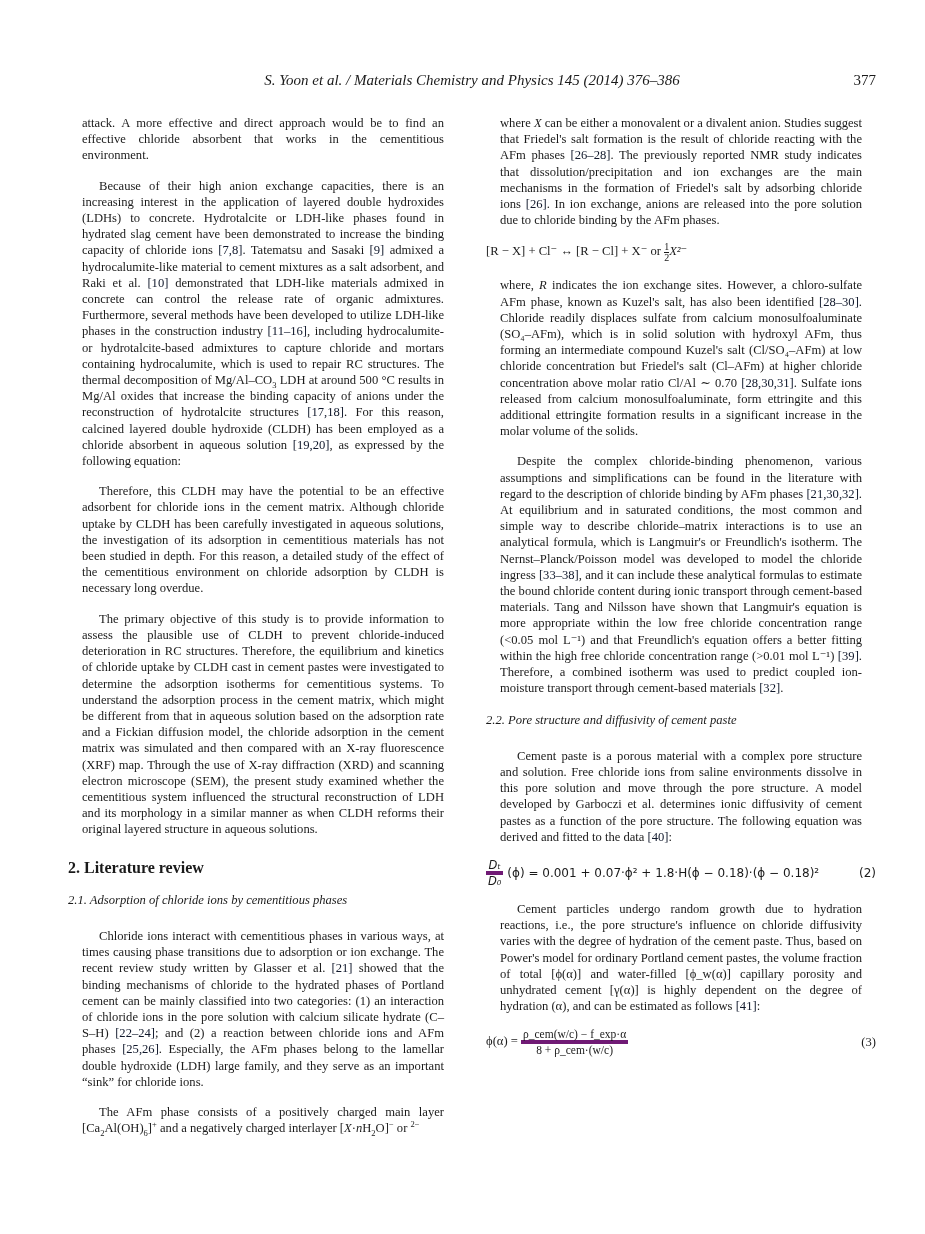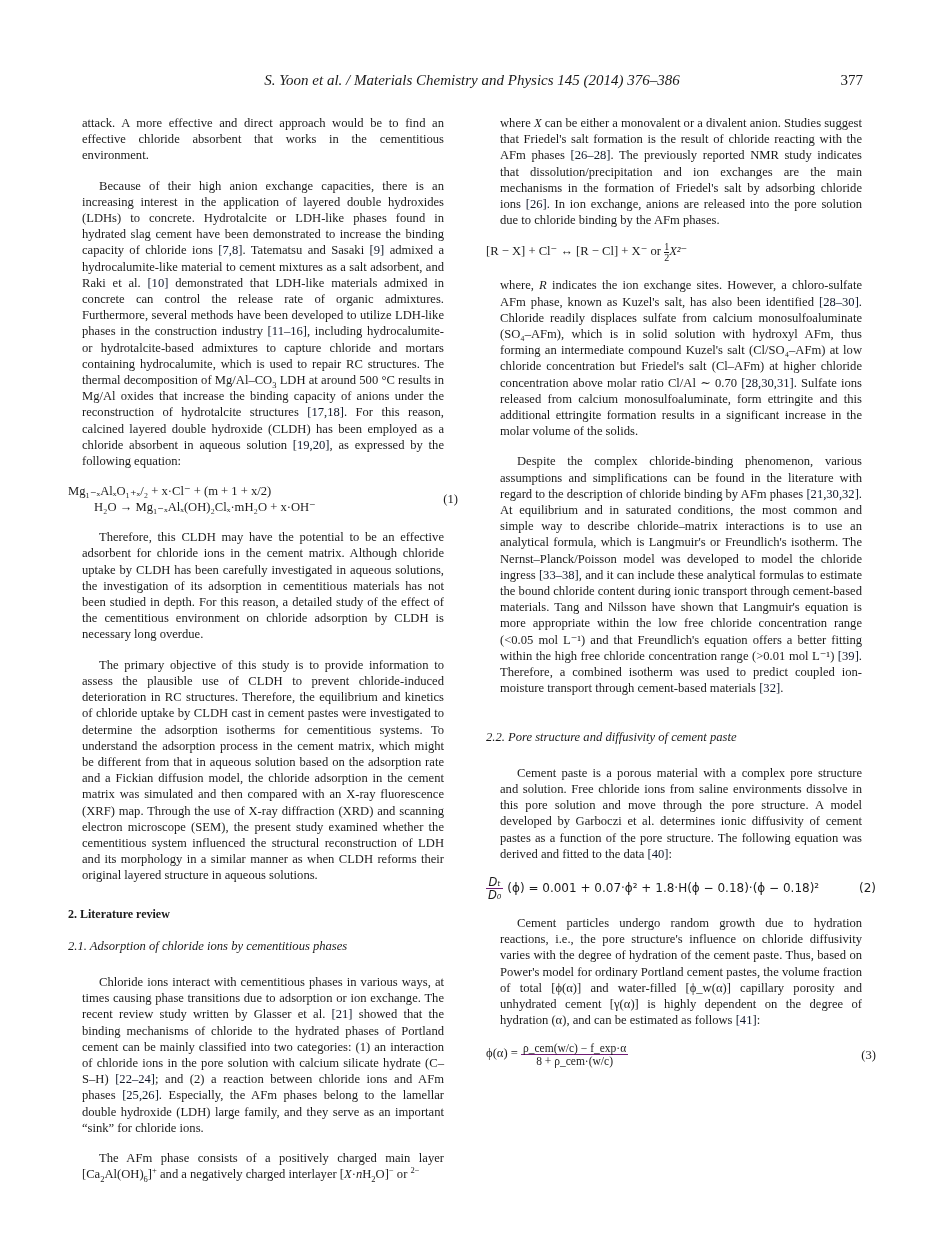--- a/index.html
+++ b/index.html
@@ -6,66 +6,61 @@
     body {
       width: 925px; height: 1234px; position: relative; overflow: hidden;
       font-family: "Liberation Serif", "DejaVu Serif", serif;
       color: #1a1a1a;
     }
     .header {
       position: absolute; top: 72px; left: 68px; width: 808px; height: 16px;
       font-size: 15px; font-style: italic; font-family: Liberation Serif, serif;
     }
     .header .journal { position: absolute; left: 0; right: 0; text-align: center; }
-    .header .page { position: absolute; right: 13px; font-style: normal; }
+    .header .page { position: absolute; right: 0; font-style: normal; }
     .col {
       position: absolute; top: 101px; width: 390px;
       font-size: 12.6px; line-height: 16.2px; text-align: justify;
       hyphens: manual;
     }
     .col.left { left: 68px; }
     .col.right { left: 486px; }
     p { margin: 14px; text-indent: 17px; }
     p.noindent { text-indent: 0; }
     .ref { color: #0f172a; }
     .eq {
       position: relative; margin: 11px 0 9px 0; text-indent: 0;
       font-size: 12.6px; line-height: 16px;
     }
     .eq .eqnum { position: absolute; right: 0; top: 50%; transform: translateY(-50%); }
     .eq .line2 { padding-left: 26px; }
     .frac { display: inline-block; vertical-align: middle; text-align: center; font-size: 11.5px; line-height: 12px; }
-    .frac .num { display: block; border-bottom: 1px solid #701a75; padding: 0 2px; }
+    .frac .num { display: block; border-bottom: 4px solid #701a75; padding: 0 2px; }
     .frac .den { display: block; padding: 0 2px; }
-    .sec-title { font-weight: bold; margin: 22px 0 16px 0; text-indent: 0; font-size: 12px; }
+    .sec-title { font-weight: bold; margin: 22px 0 16px 0; text-indent: 0; font-size: 16px; }
     .subsec-title { font-style: italic; margin: 14px 0 20px 0; text-indent: 0; }
     i { font-style: italic; }
     sub, sup { font-size: 8.5px; line-height: 0; }
     .half { display: inline-block; vertical-align: middle; text-align: center; font-size: 10px; line-height: 10px; }
     .half span { display: block; }
     .half .n { border-bottom: 1px solid #1a1a1a; }
   </style>
 </head>
 <body>
 
 <div class="header">
   <span class="journal">S. Yoon et al. / Materials Chemistry and Physics 145 (2014) 376–386</span>
   <span class="page">377</span>
 </div>
 
 <div class="col left">
   <p class="noindent">attack. A more effective and direct approach would be to find an effective chloride absorbent that works in the cementitious environment.</p>
 
   <p><span>Because of their high anion exchange capacities, there is an increasing interest in the application of layered double hydroxides (LDHs) to concrete. Hydrotalcite or LDH-like phases found in hydrated slag cement have been demonstrated to increase the binding capacity of chloride ions </span><span class="ref">[7,8]</span><span>. Tatematsu and Sasaki </span><span class="ref">[9]</span><span> admixed a hydrocalumite-like material to cement mixtures as a salt adsorbent, and Raki et al. </span><span class="ref">[10]</span><span> demonstrated that LDH-like materials admixed in concrete can control the release rate of organic admixtures. Furthermore, several methods have been developed to utilize LDH-like phases in the construction industry </span><span class="ref">[11–16]</span><span>, including hydrocalumite- or hydrotalcite-based admixtures to capture chloride and mortars containing hydrocalumite, which is used to repair RC structures. The thermal decomposition of Mg/Al–CO</span><sub>3</sub><span> LDH at around 500 °C results in Mg/Al oxides that increase the binding capacity of anions under the reconstruction of hydrotalcite structures </span><span class="ref">[17,18]</span><span>. For this reason, calcined layered double hydroxide (CLDH) has been employed as a chloride absorbent in aqueous solution </span><span class="ref">[19,20]</span><span>, as expressed by the following equation:</span></p>
 
-  <div class="eq">
-    <div>Mg₁₋ₓAlₓO₁₊ₓ/₂ + x·Cl⁻ + (m + 1 + x/2)</div>
-    <div class="line2">H₂O → Mg₁₋ₓAlₓ(OH)₂Clₓ·mH₂O + x·OH⁻</div>
-    <span class="eqnum">(1)</span>
-  </div>
 
   <p>Therefore, this CLDH may have the potential to be an effective adsorbent for chloride ions in the cement matrix. Although chloride uptake by CLDH has been carefully investigated in aqueous solutions, the investigation of its adsorption in cementitious materials has not been studied in depth. For this reason, a detailed study of the effect of the cementitious environment on chloride adsorption by CLDH is necessary long overdue.</p>
   <p>The primary objective of this study is to provide information to assess the plausible use of CLDH to prevent chloride-induced deterioration in RC structures. Therefore, the equilibrium and kinetics of chloride uptake by CLDH cast in cement pastes were investigated to determine the adsorption isotherms for cementitious systems. To understand the adsorption process in the cement matrix, which might be different from that in aqueous solution based on the adsorption rate and a Fickian diffusion model, the chloride adsorption in the cement matrix was simulated and then compared with an X-ray fluorescence (XRF) map. Through the use of X-ray diffraction (XRD) and scanning electron microscope (SEM), the present study examined whether the cementitious system influenced the structural reconstruction of LDH and its morphology in a similar manner as when CLDH reforms their original layered structure in aqueous solutions.</p>
 
   <div class="sec-title">2. Literature review</div>
   <div class="subsec-title">2.1. Adsorption of chloride ions by cementitious phases</div>
 
   <p><span>Chloride ions interact with cementitious phases in various ways, at times causing phase transitions due to adsorption or ion exchange. The recent review study written by Glasser et al. </span><span class="ref">[21]</span><span> showed that the binding mechanisms of chloride to the hydrated phases of Portland cement can be mainly classified into two categories: (1) an interaction of chloride ions in the pore solution with calcium silicate hydrate (C–S–H) </span><span class="ref">[22–24]</span><span>; and (2) a reaction between chloride ions and AFm phases </span><span class="ref">[25,26]</span><span>. Especially, the AFm phases belong to the lamellar double hydroxide (LDH) large family, and they serve as an important “sink” for chloride ions.</span></p>
 
   <p><span>The AFm phase consists of a positively charged main layer [Ca</span><sub>2</sub><span>Al(OH)</span><sub>6</sub><span>]</span><sup>+</sup><span> and a negatively charged interlayer [</span><i>X</i><span>·</span><i>n</i><span>H</span><sub>2</sub><span>O]</span><sup>−</sup><span> or </span><sup>2−</sup></p>
@@ -75,21 +70,21 @@
   <p class="noindent"><span>where </span><i>X</i><span> can be either a monovalent or a divalent anion. Studies suggest that Friedel's salt formation is the result of chloride reacting with the AFm phases </span><span class="ref">[26–28]</span><span>. The previously reported NMR study indicates that dissolution/precipitation and ion exchanges are the main mechanisms in the formation of Friedel's salt by adsorbing chloride ions </span><span class="ref">[26]</span><span>. In ion exchange, anions are released into the pore solution due to chloride binding by the AFm phases.</span></p>
 
   <div class="eq" style="margin:14px 0 14px 0;">
     <span>[R − X] + Cl⁻ ↔ [R − Cl] + X⁻ or </span><span class="half"><span class="n">1</span><span>2</span></span><i>X²⁻</i>
   </div>
 
   <p class="noindent"><span>where, </span><i>R</i><span> indicates the ion exchange sites. However, a chloro-sulfate AFm phase, known as Kuzel's salt, has also been identified </span><span class="ref">[28–30]</span><span>. Chloride readily displaces sulfate from calcium monosulfoaluminate (SO₄–AFm), which is in solid solution with hydroxyl AFm, thus forming an intermediate compound Kuzel's salt (Cl/SO₄–AFm) at low chloride concentration but Friedel's salt (Cl–AFm) at higher chloride concentration above molar ratio Cl/Al ∼ 0.70 </span><span class="ref">[28,30,31]</span><span>. Sulfate ions released from calcium monosulfoaluminate, form ettringite and this additional ettringite formation results in a significant increase in the molar volume of the solids.</span></p>
 
   <p><span>Despite the complex chloride-binding phenomenon, various assumptions and simplifications can be found in the literature with regard to the description of chloride binding by AFm phases </span><span class="ref">[21,30,32]</span><span>. At equilibrium and in saturated conditions, the most common and simple way to describe chloride–matrix interactions is to use an analytical formula, which is Langmuir's or Freundlich's isotherm. The Nernst–Planck/Poisson model was developed to model the chloride ingress </span><span class="ref">[33–38]</span><span>, and it can include these analytical formulas to estimate the bound chloride content during ionic transport through cement-based materials. Tang and Nilsson have shown that Langmuir's equation is more appropriate within the low free chloride concentration range (&lt;0.05 mol L⁻¹) and that Freundlich's equation offers a better fitting within the high free chloride concentration range (&gt;0.01 mol L⁻¹) </span><span class="ref">[39]</span><span>. Therefore, a combined isotherm was used to predict coupled ion-moisture transport through cement-based materials </span><span class="ref">[32]</span><span>.</span></p>
 
-  <div class="subsec-title" style="margin-top:32px;">2.2. Pore structure and diffusivity of cement paste</div>
+  <div class="subsec-title" style="margin-top:15px;">2.2. Pore structure and diffusivity of cement paste</div>
 
   <p><span>Cement paste is a porous material with a complex pore structure and solution. Free chloride ions from saline environments dissolve in this pore solution and move through the pore structure. A model developed by Garboczi et al. determines ionic diffusivity of cement pastes as a function of the pore structure. The following equation was derived and fitted to the data </span><span class="ref">[40]</span><span>:</span></p>
 
   <div class="eq" style="margin:14px 0 14px 0; font-family: 'DejaVu Sans', sans-serif; font-size:12px;">
     <span class="frac"><i class="num">Dₜ</i><i class="den">D₀</i></span>
     <span>(ϕ) = 0.001 + 0.07·ϕ² + 1.8·H(ϕ − 0.18)·(ϕ − 0.18)²</span>
     <span class="eqnum">(2)</span>
   </div>
 
 

